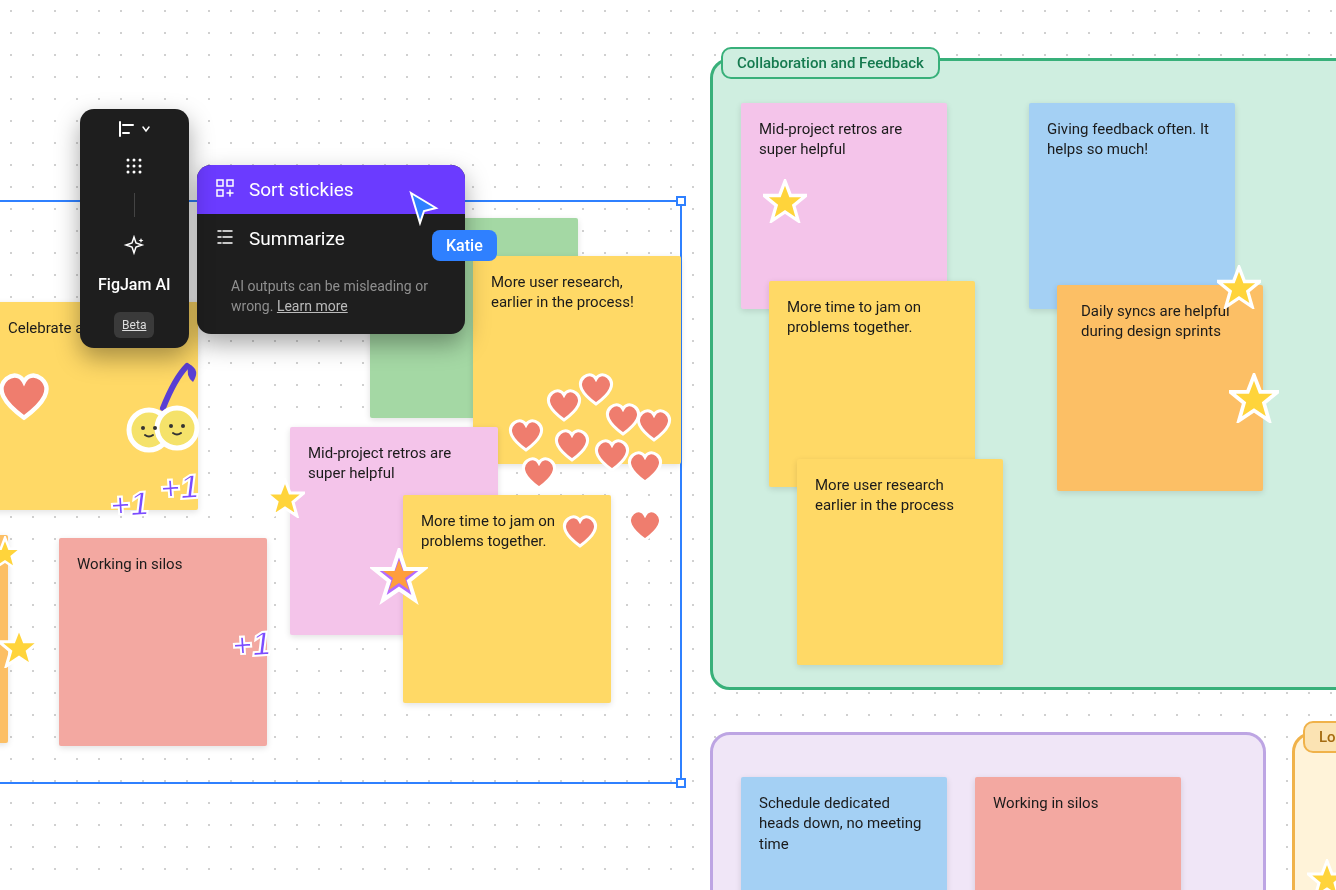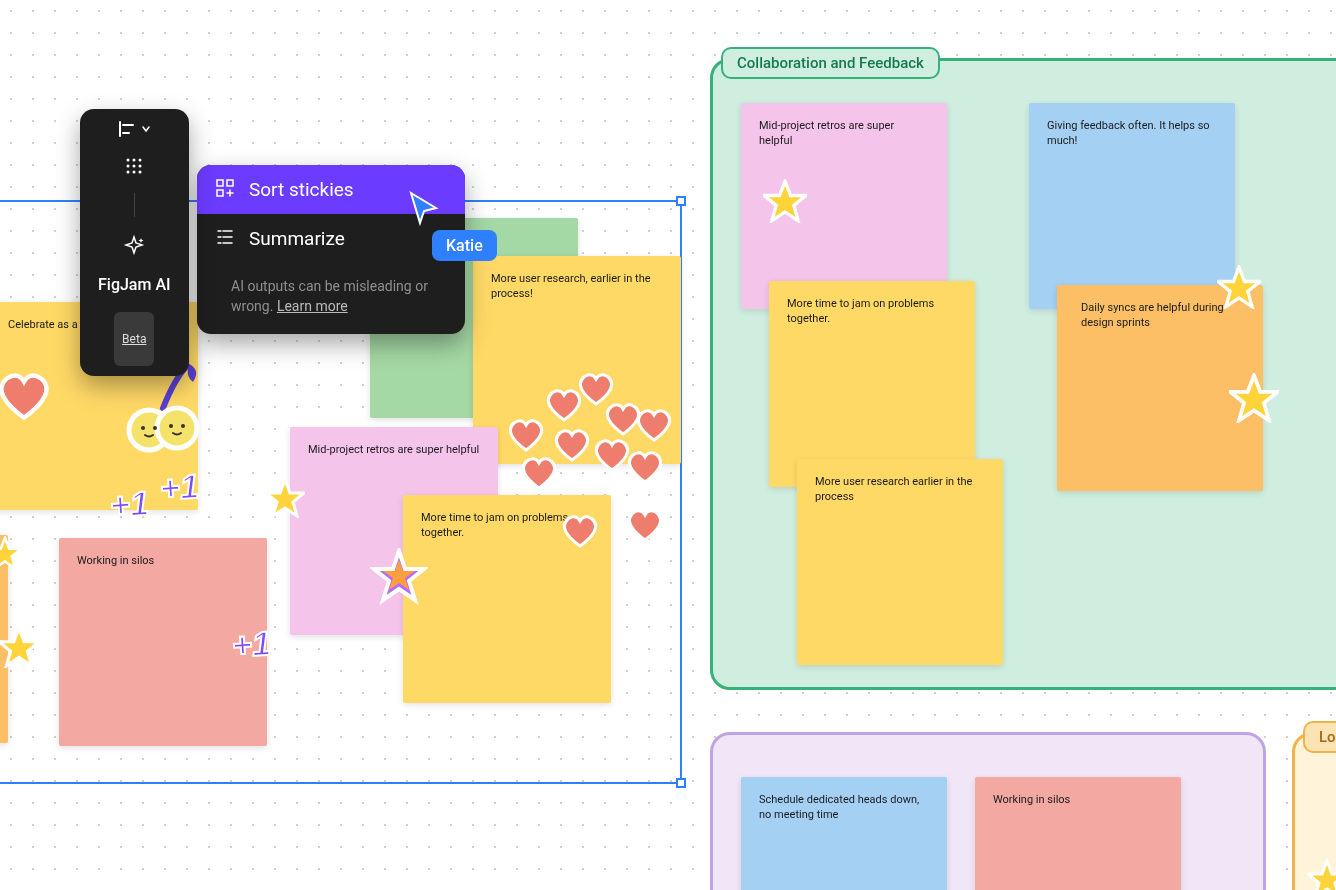--- a/index.html
+++ b/index.html
@@ -36,21 +36,21 @@
     align-items: center;
     padding: 10px 18px;
     gap: 18px;
     z-index: 50;
   }
   .toolbar .icon-slot { display: flex; align-items: center; gap: 4px; }
   .toolbar svg { display: block; }
   .ai-label { font-size: 16px; font-weight: 500; }
   .beta-pill {
     font-size: 12px;
-    padding: 20px 8px;
+    padding: 6px 8px;
     border-radius: 6px;
     background: #3a3a3a;
     color: #ddd;
     text-decoration: underline;
   }
   .menu {
     position: absolute;
     background: #1e1e1e;
     color: #fff;
     border-radius: 14px;
@@ -90,21 +90,21 @@
     padding: 6px 14px;
     border-radius: 8px;
     z-index: 59;
     font-weight: 500;
   }
 
   
   .sticky {
     position: absolute;
     padding: 16px 18px;
-    font-size: 11px;
+    font-size: 15px;
     line-height: 1.35;
     color: #1b1b1b;
     border-radius: 2px;
     box-shadow: 0 2px 6px rgba(0,0,0,.12);
   }
   .sticky.yellow { background: #ffd966; }
   .sticky.pink   { background: #f4c4ea; }
   .sticky.green  { background: #a4d8a4; }
   .sticky.red    { background: #f3a8a1; }
   .sticky.blue   { background: #a4d0f4; }

